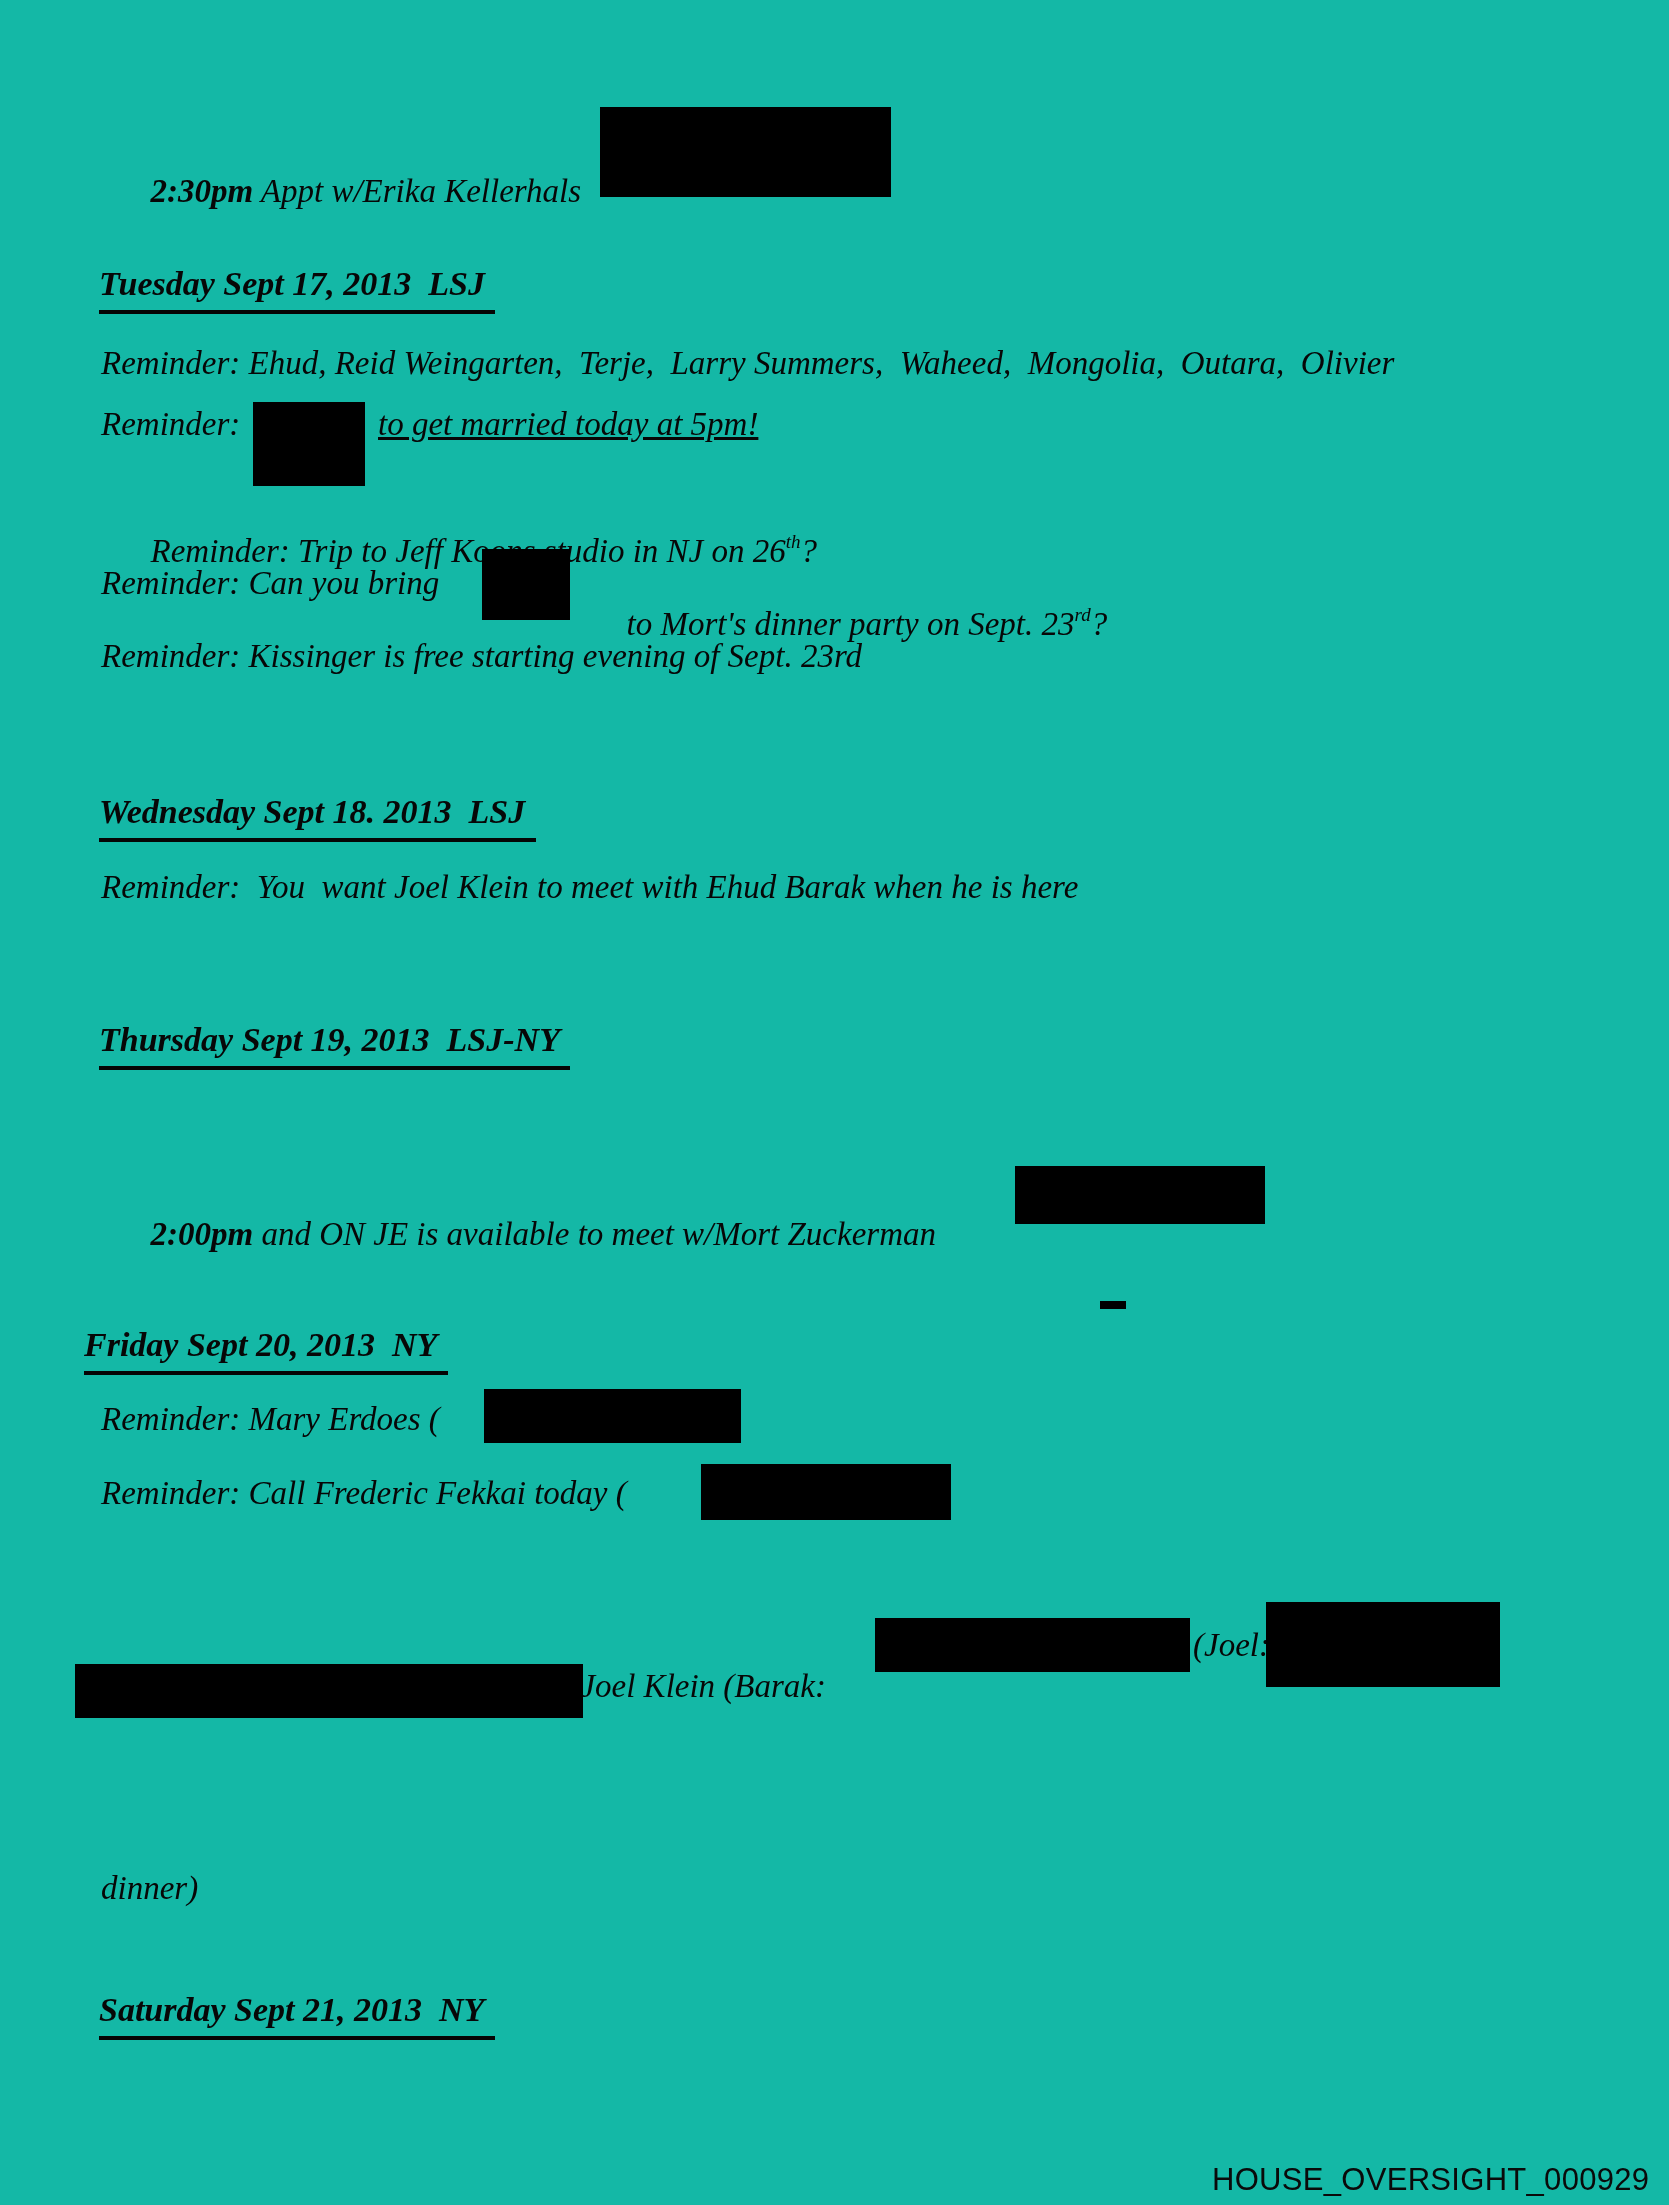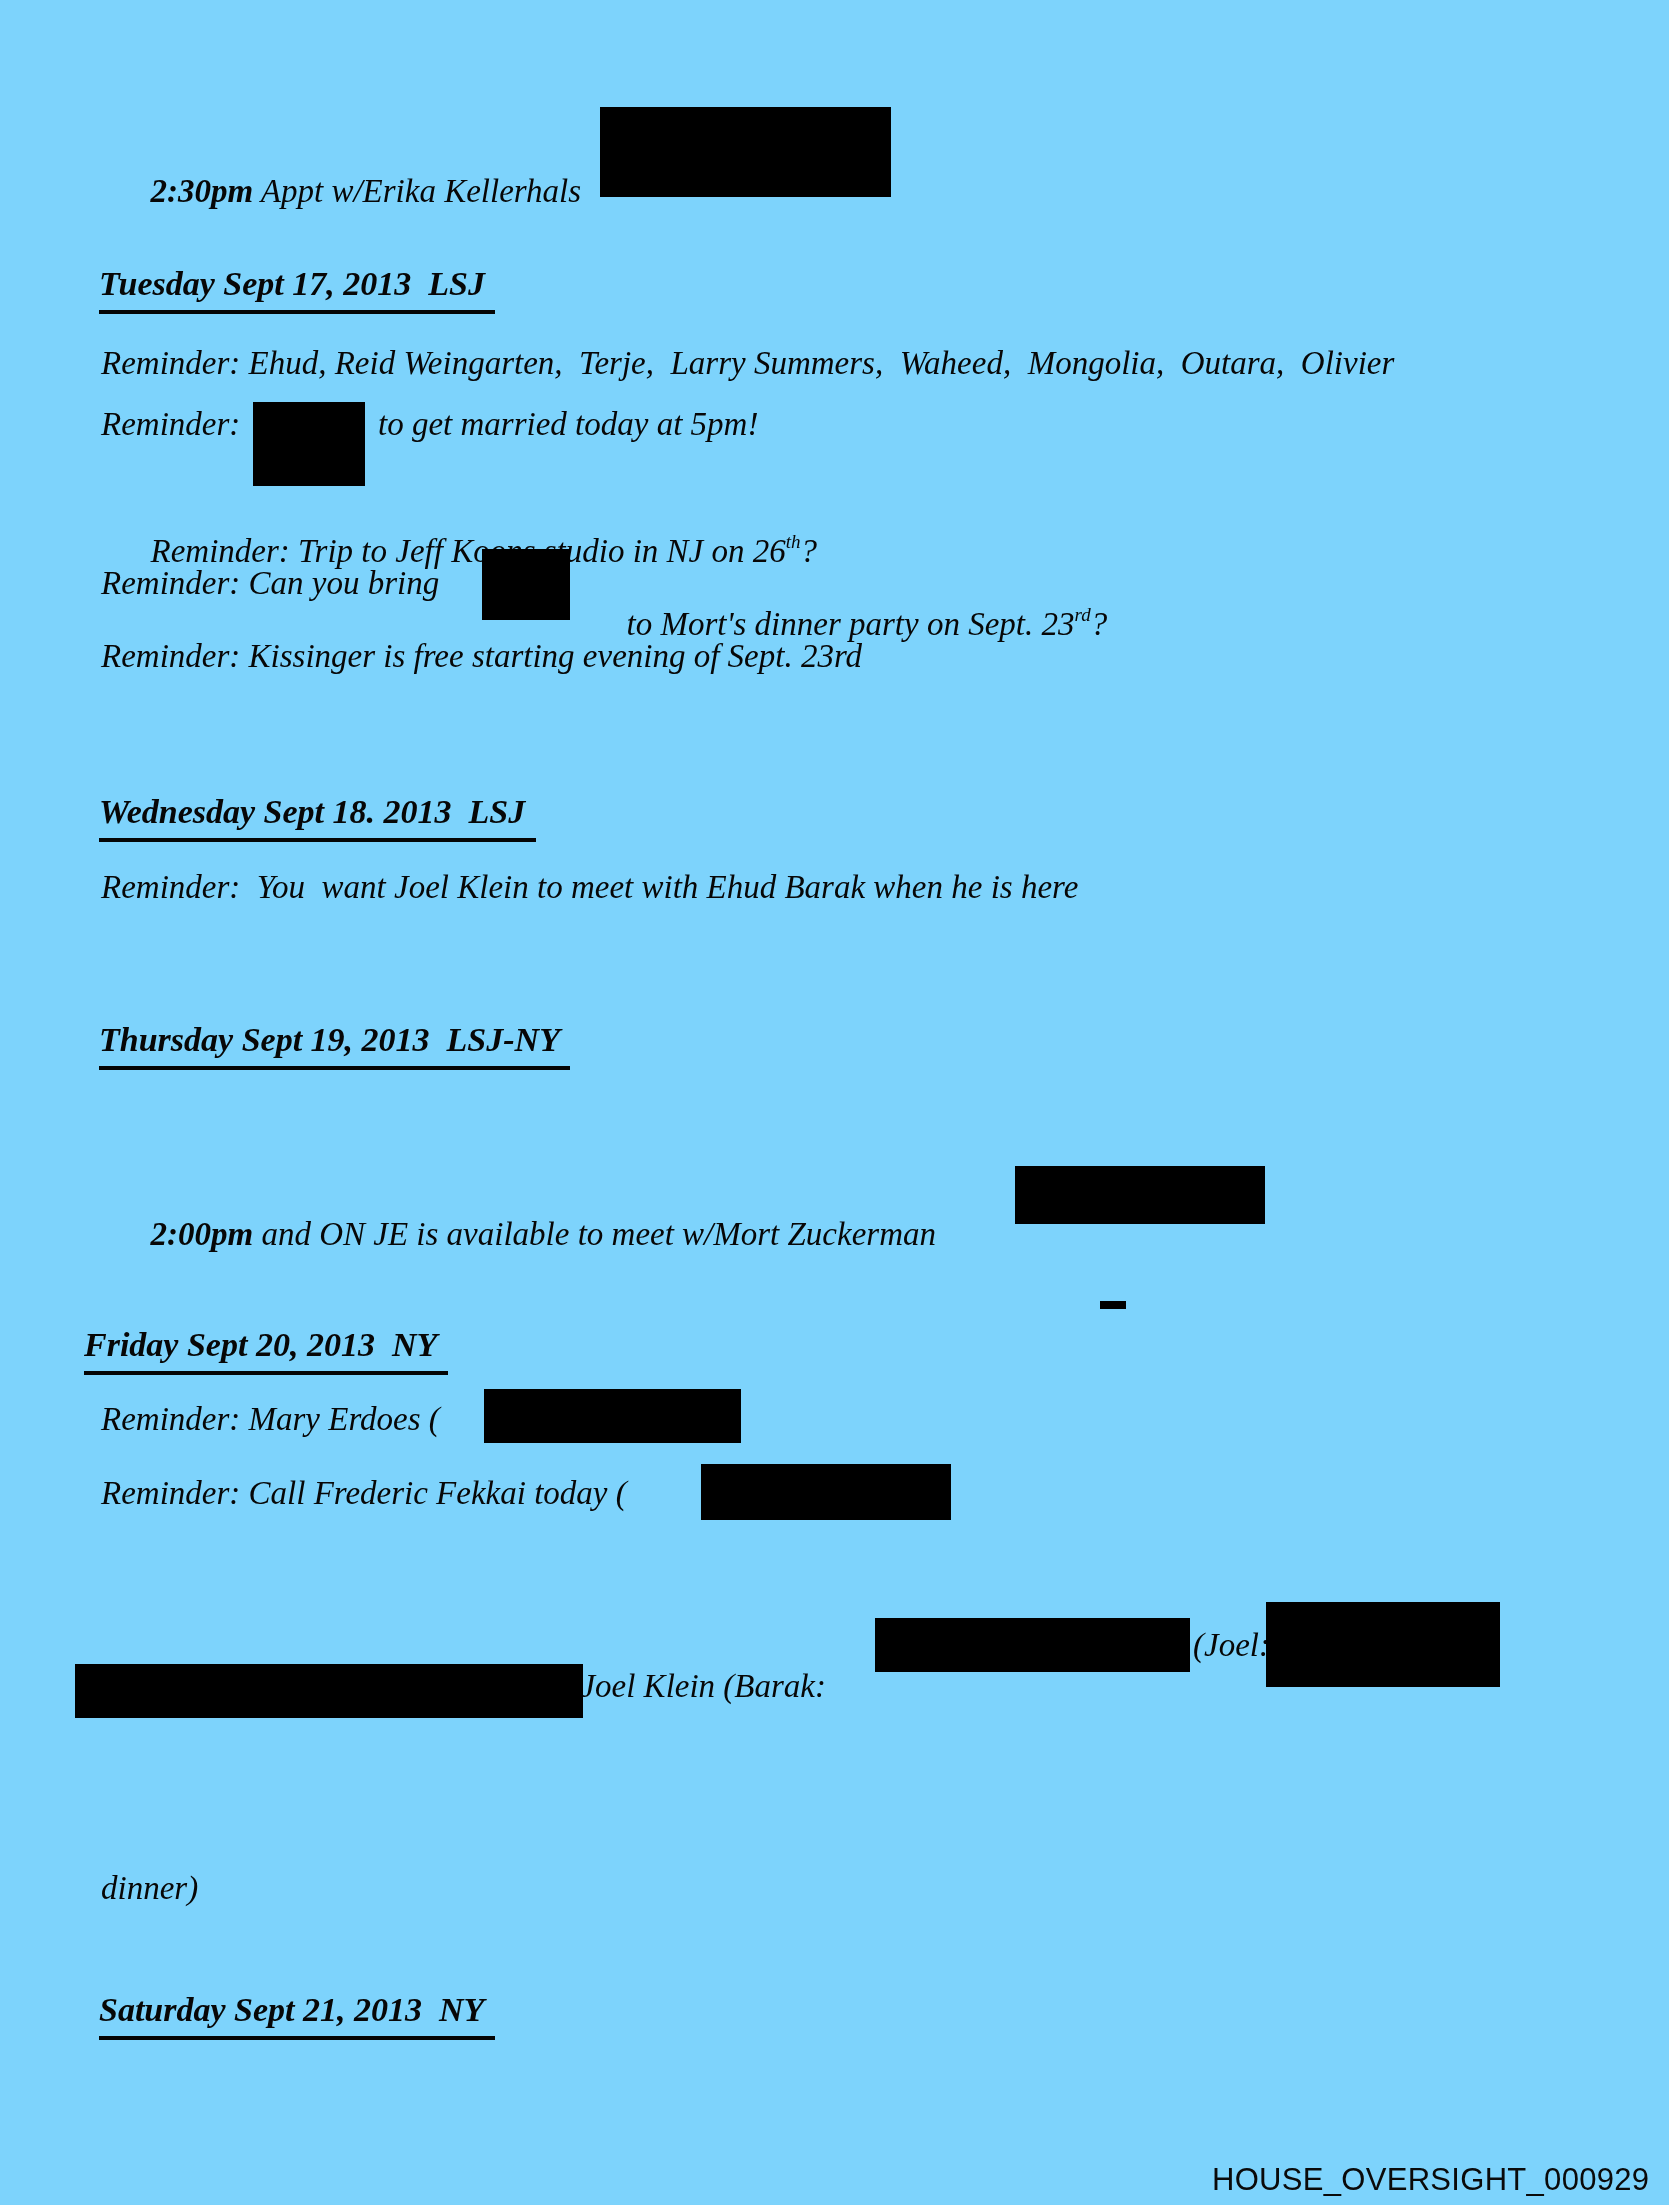--- a/index.html
+++ b/index.html
@@ -1,20 +1,20 @@
 <!DOCTYPE html>
 <html style="font-size:10.5px"><head>
 <meta charset="utf-8">
 <style>
   * { margin:0; padding:0; box-sizing:border-box; }
   html,body { background:#ffffff; }
   .page {
     position:relative;
     width:1669px; height:2205px;
-    background:#7dd3fc;
+    background:#14b8a6;
     overflow:hidden;
     font-family:"Liberation Serif","DejaVu Serif",serif;
     color:#070707;
   }
   .line {
     position:absolute;
     left:0; width:1669px; height:41px;
     font-size:33px; line-height:41px;
     font-style:italic;
     white-space:pre;
@@ -67,21 +67,21 @@
   <div class="heading" style="top:263px;">
     <span class="seg" style="left:99px;"><span class="u">Tuesday Sept 17, 2013  LSJ</span></span>
   </div>
 
   <div class="line" style="top:343px;">
     <span class="seg" style="left:101px;">Reminder: Ehud, Reid Weingarten,  Terje,  Larry Summers,  Waheed,  Mongolia,  Outara,  Olivier</span>
   </div>
 
   <div class="line" style="top:404px;">
     <span class="seg" style="left:101px;">Reminder:</span>
-    <span class="seg" style="left:378px;">to get married today at 5pm!</span>
+    <span class="seg" style="left:378px;text-decoration:underline;">to get married today at 5pm!</span>
   </div>
   <div class="redaction" style="left:253px; top:402px; width:112px; height:84px;"></div>
 
   <div class="line" style="top:490px;">
     <span class="seg" style="left:101px;">
       <span>Reminder: Trip to Jeff Koons studio in NJ on 26</span><span class="sup">th</span><span>?</span>
     </span>
   </div>
 
   <div class="line" style="top:563px;">

